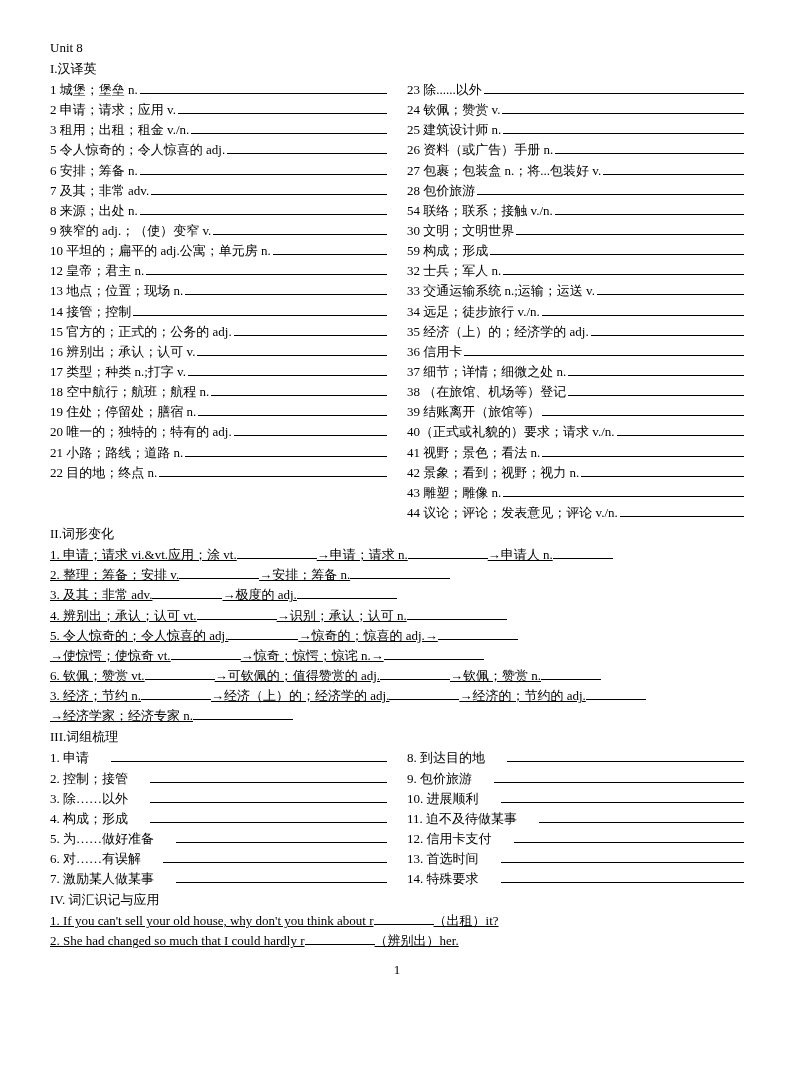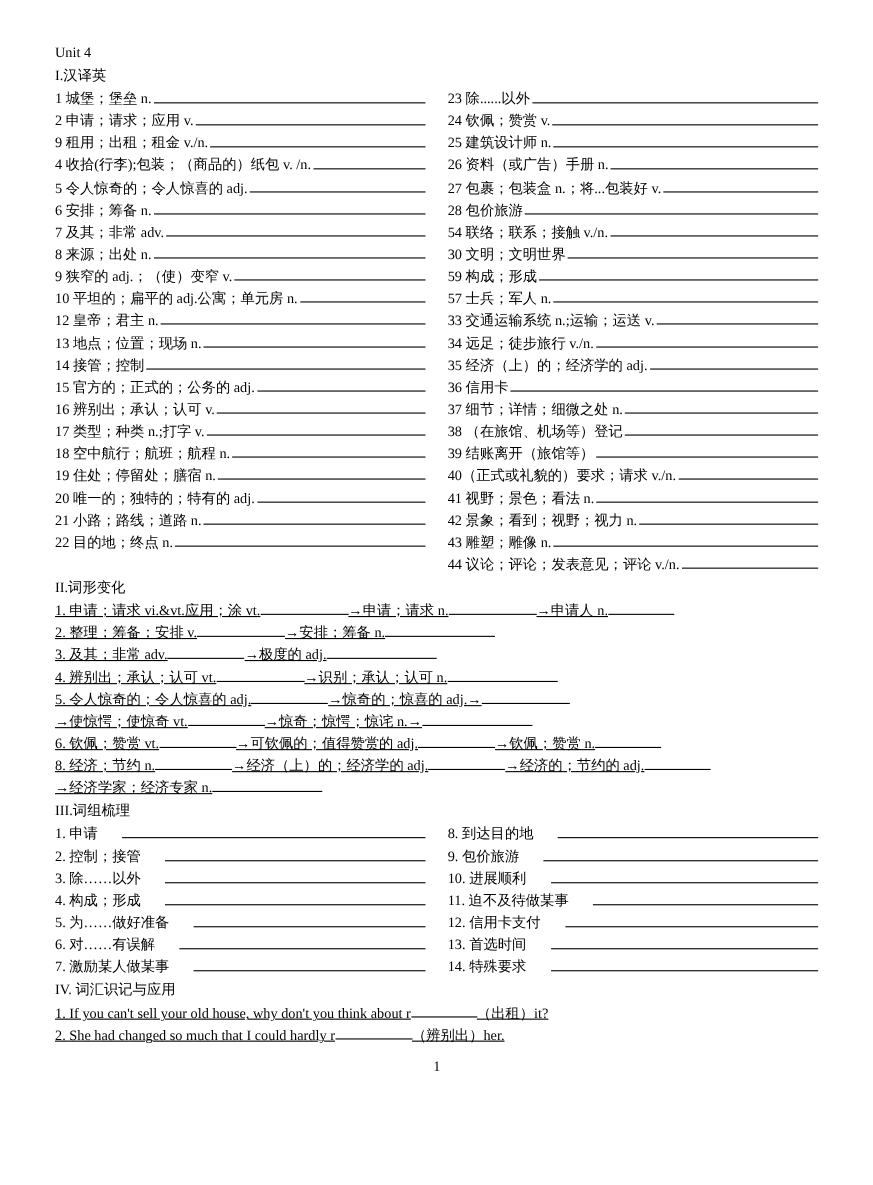--- a/index.html
+++ b/index.html
@@ -44,39 +44,35 @@
   .flowline {
     line-height: 1.55;
     text-decoration: underline;
   }
   .flowline .seg { white-space: nowrap; }
   .page-num { text-align:center; margin-top:10px; font-size:13px; }
 </style>
 </head>
 <body>
 
-<div class="header">Unit 4</div>
+<div class="header">Unit 8</div>
 
 <div class="section-title">I.汉译英</div>
 <div class="cols">
   <div class="col" id="s1-left">
       <div class="row">
         <span class="label">1 城堡；堡垒 n.</span>
         <span class="blank"></span>
       </div>
       <div class="row">
         <span class="label">2 申请；请求；应用 v.</span>
         <span class="blank"></span>
       </div>
       <div class="row">
-        <span class="label">9 租用；出租；租金 v./n.</span>
-        <span class="blank"></span>
-      </div>
-      <div class="row">
-        <span class="label">4 收拾(行李);包装；（商品的）纸包 v. /n.</span>
+        <span class="label">3 租用；出租；租金 v./n.</span>
         <span class="blank"></span>
       </div>
       <div class="row">
         <span class="label">5 令人惊奇的；令人惊喜的 adj.</span>
         <span class="blank"></span>
       </div>
       <div class="row">
         <span class="label">6 安排；筹备 n.</span>
         <span class="blank"></span>
       </div>
@@ -172,21 +168,21 @@
       </div>
       <div class="row">
         <span class="label">30 文明；文明世界</span>
         <span class="blank"></span>
       </div>
       <div class="row">
         <span class="label">59 构成；形成</span>
         <span class="blank"></span>
       </div>
       <div class="row">
-        <span class="label">57 士兵；军人 n.</span>
+        <span class="label">32 士兵；军人 n.</span>
         <span class="blank"></span>
       </div>
       <div class="row">
         <span class="label"> 33 交通运输系统 n.;运输；运送 v.</span>
         <span class="blank"></span>
       </div>
       <div class="row">
         <span class="label">34 远足；徒步旅行  v./n.</span>
         <span class="blank"></span>
       </div>
@@ -235,21 +231,21 @@
 
 <div class="section-title">II.词形变化</div>
 <div id="s2">
     <div class="flowline"><span class="seg"><span>1. 申请；请求 vi.&amp;vt.应用；涂 vt.</span><span class="blank-fixed" style="width: 80px;"></span></span><span class="seg"><span>→申请；请求 n.</span><span class="blank-fixed" style="width: 80px;"></span></span><span class="seg"><span>→申请人 n.</span><span class="blank-fixed" style="width: 60px;"></span></span></div>
     <div class="flowline"><span class="seg"><span>2. 整理；筹备；安排 v.</span><span class="blank-fixed" style="width: 80px;"></span></span><span class="seg"><span>→安排；筹备 n.</span><span class="blank-fixed" style="width: 100px;"></span></span></div>
     <div class="flowline"><span class="seg"><span>3. 及其；非常 adv.</span><span class="blank-fixed" style="width: 70px;"></span></span><span class="seg"><span>→极度的 adj.</span><span class="blank-fixed" style="width: 100px;"></span></span></div>
     <div class="flowline"><span class="seg"><span>4. 辨别出；承认；认可 vt.</span><span class="blank-fixed" style="width: 80px;"></span></span><span class="seg"><span>→识别；承认；认可 n.</span><span class="blank-fixed" style="width: 100px;"></span></span></div>
     <div class="flowline"><span class="seg"><span>5. 令人惊奇的；令人惊喜的 adj.</span><span class="blank-fixed" style="width: 70px;"></span></span><span class="seg"><span>→惊奇的；惊喜的 adj.→</span><span class="blank-fixed" style="width: 80px;"></span></span></div>
     <div class="flowline"><span class="seg"><span>→使惊愕；使惊奇 vt.</span><span class="blank-fixed" style="width: 70px;"></span></span><span class="seg"><span>→惊奇；惊愕；惊诧 n.→</span><span class="blank-fixed" style="width: 100px;"></span></span></div>
     <div class="flowline"><span class="seg"><span>6. 钦佩；赞赏 vt.</span><span class="blank-fixed" style="width: 70px;"></span></span><span class="seg"><span>→可钦佩的；值得赞赏的 adj.</span><span class="blank-fixed" style="width: 70px;"></span></span><span class="seg"><span>→钦佩；赞赏 n.</span><span class="blank-fixed" style="width: 60px;"></span></span></div>
-    <div class="flowline"><span class="seg"><span>8. 经济；节约 n.</span><span class="blank-fixed" style="width: 70px;"></span></span><span class="seg"><span>→经济（上）的；经济学的 adj.</span><span class="blank-fixed" style="width: 70px;"></span></span><span class="seg"><span>→经济的；节约的 adj.</span><span class="blank-fixed" style="width: 60px;"></span></span></div>
+    <div class="flowline"><span class="seg"><span>3. 经济；节约 n.</span><span class="blank-fixed" style="width: 70px;"></span></span><span class="seg"><span>→经济（上）的；经济学的 adj.</span><span class="blank-fixed" style="width: 70px;"></span></span><span class="seg"><span>→经济的；节约的 adj.</span><span class="blank-fixed" style="width: 60px;"></span></span></div>
     <div class="flowline"><span class="seg"><span>→经济学家；经济专家 n.</span><span class="blank-fixed" style="width: 100px;"></span></span></div>
   </div>
 
 <div class="section-title">III.词组梳理</div>
 <div class="cols">
   <div class="col" id="s3-left">
       <div class="row">
         <span class="label">1.   申请</span>
         <span style="display: inline-block; width: 20px;"></span>
         <span class="blank"></span>

